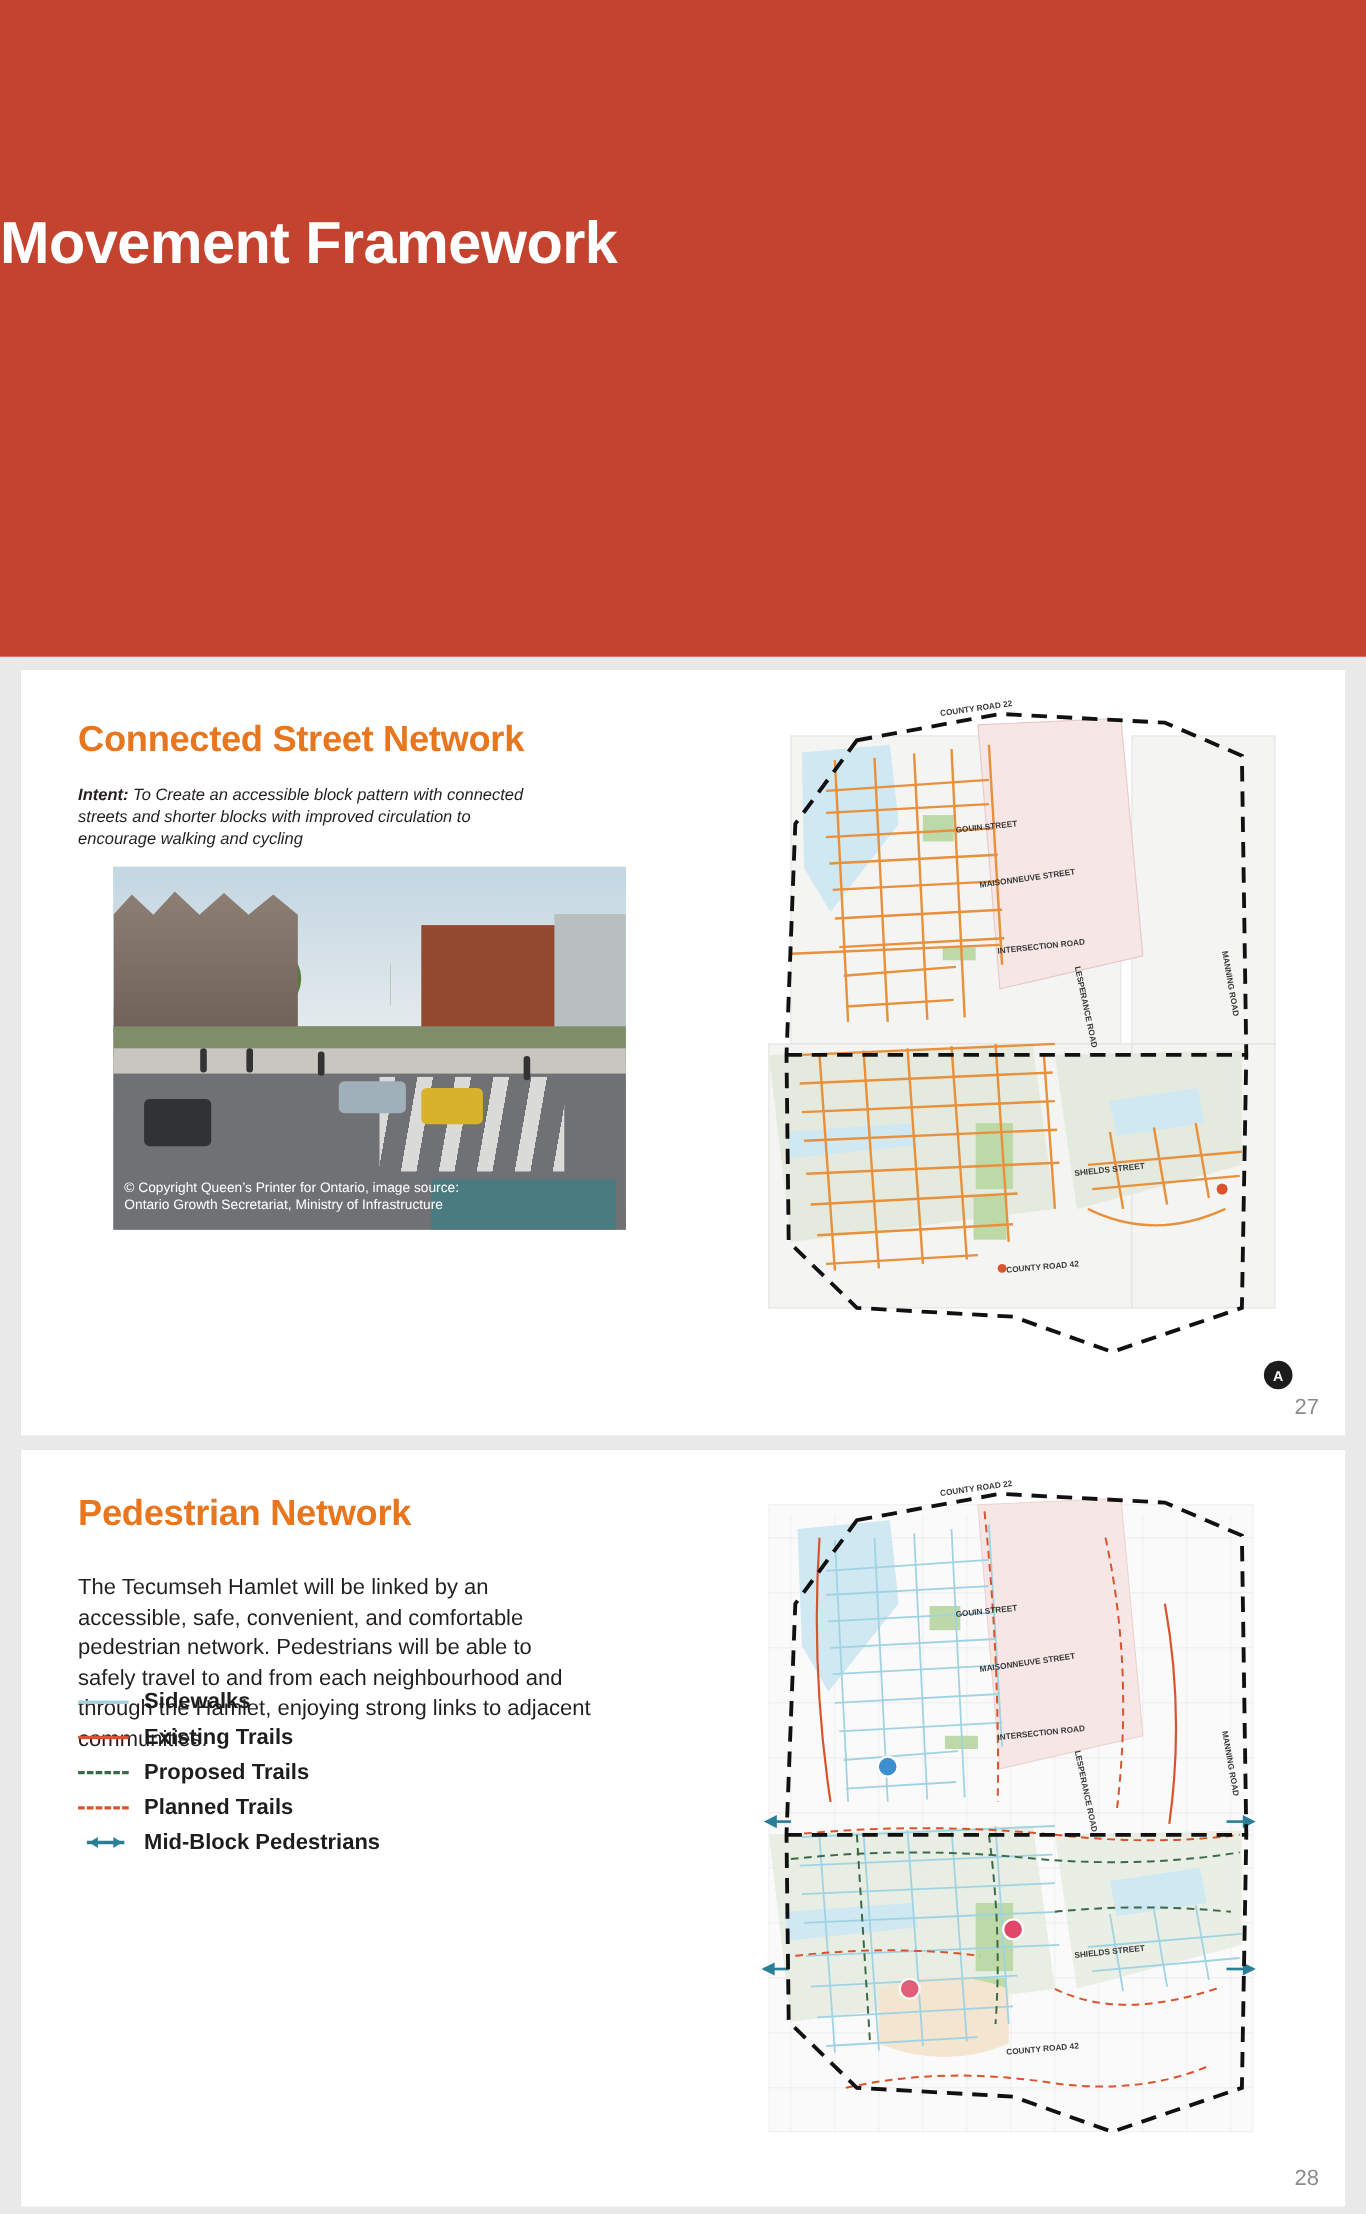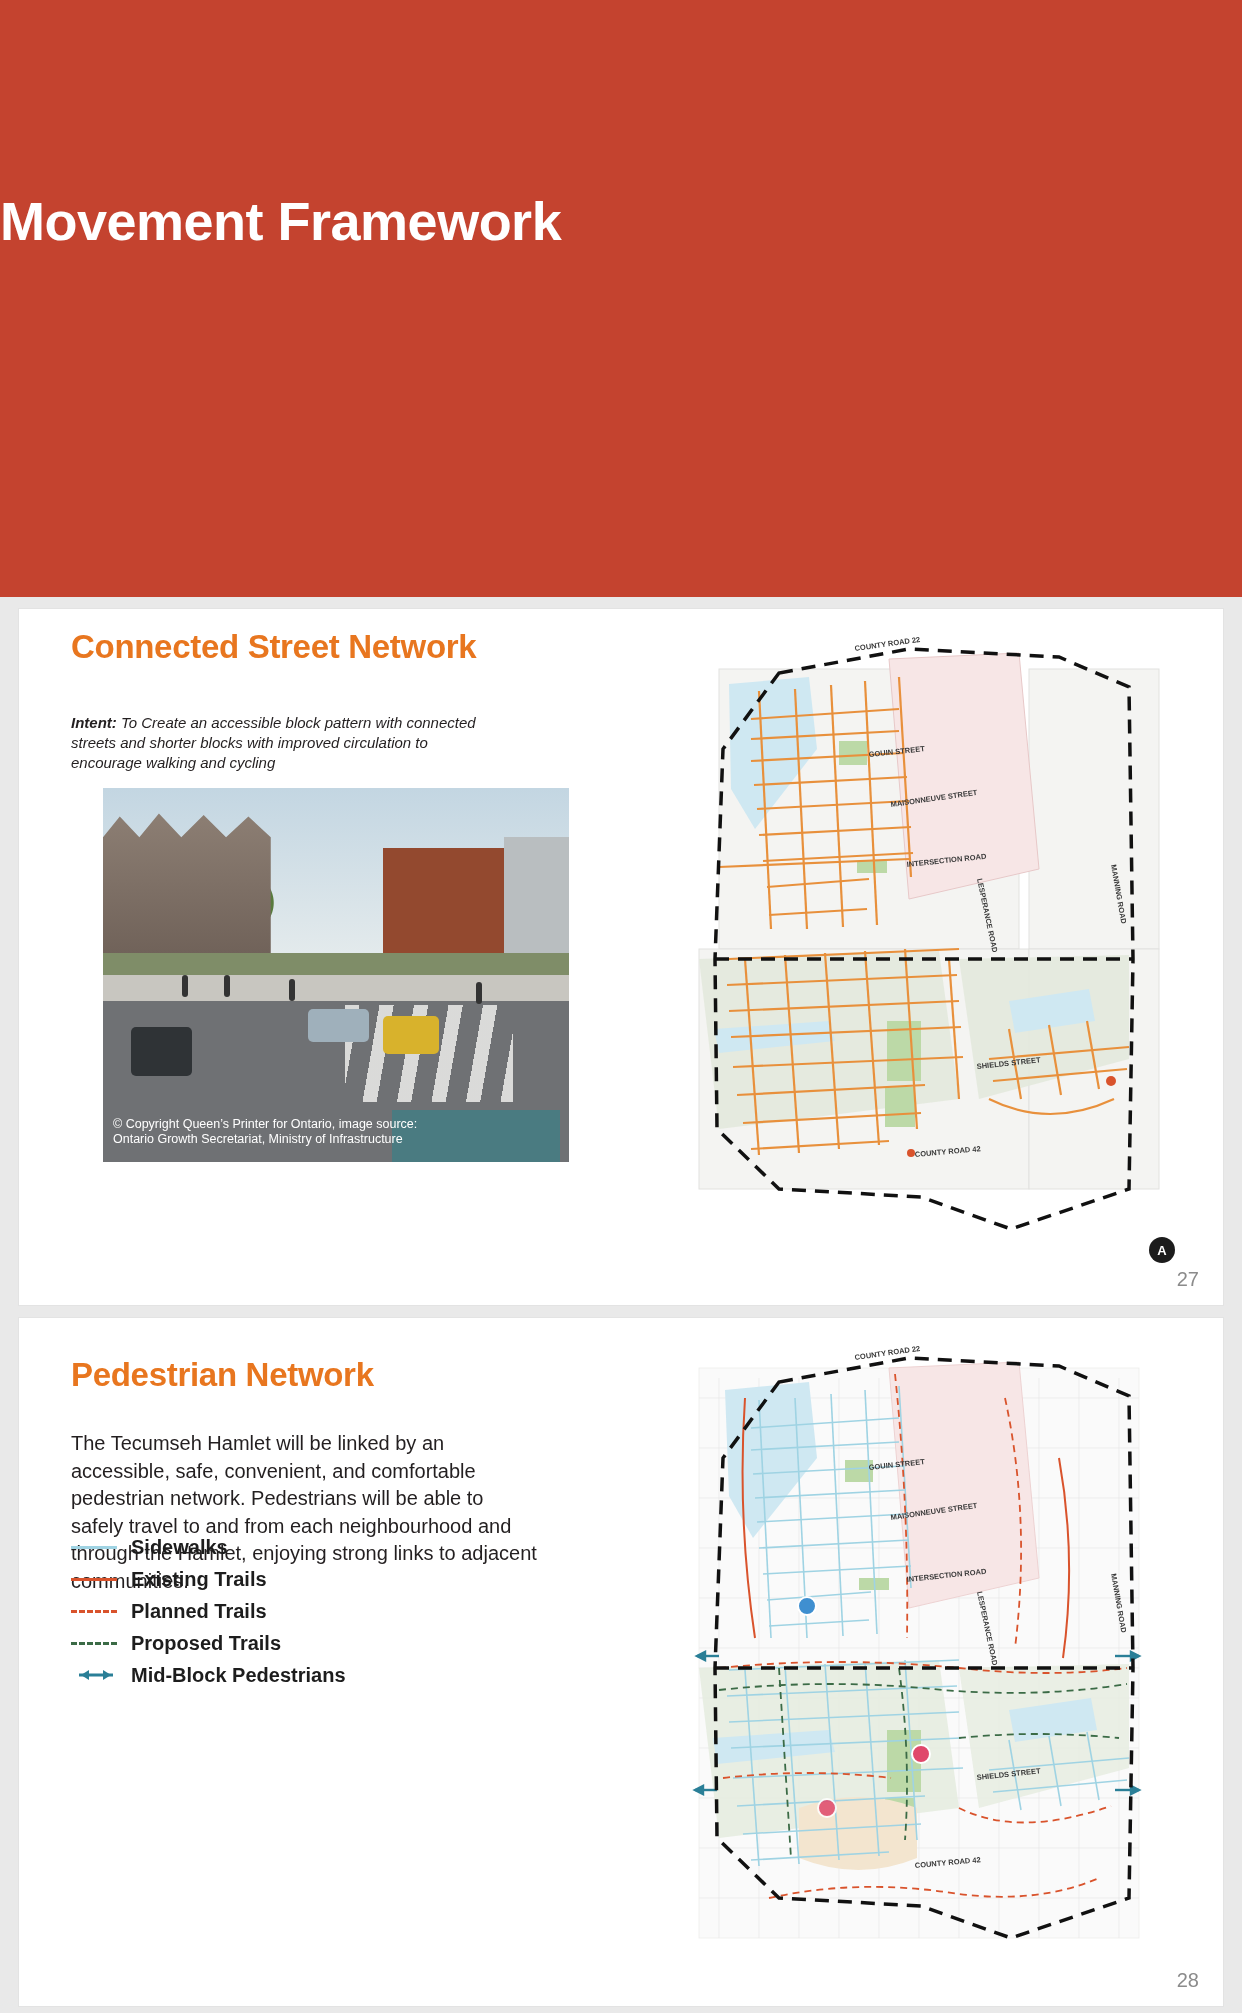--- a/index.html
+++ b/index.html
@@ -71,39 +71,39 @@
   }
   .slide .pgnum {
     position: absolute;
     right: 24px;
     bottom: 14px;
     font-size: 20px;
     color: #8b8b8b;
   }
 
   
-  .s2-head { position: absolute; left: 52px; top: 19px; text-align: right; }
+  .s2-head { position: absolute; left: 52px; top: 44px; text-align: right; }
   .s2-intent {
     position: absolute;
     left: 52px;
     top: 89px;
     width: 420px;
     font-size: 15px;
     line-height: 1.33;
     font-style: italic;
     color: #231f20;
   }
   .s2-intent b { font-style: italic; font-weight: bold; }
 
   .photo {
     position: absolute;
     left: 52px;
     top: 163px;
     width: 466px;
-    height: 374px;
+    height: 330px;
     overflow: hidden;
     background: linear-gradient(#b9cfdc 0%, #cfdce3 38%, #9a9a95 39%, #8b8b88 100%);
     margin-left: 32px;
   }
   
   .ph-sky { position:absolute; left:0; top:0; width:100%; height:44%; background:linear-gradient(#c3d6e2,#e3eaec); }
   .ph-houses { position:absolute; left:0; top:6%; width:60%; height:40%;
      background:
        linear-gradient(135deg,#6d5f57 0 12px, transparent 12px),
        linear-gradient(#8d7f74,#6f6158);
@@ -314,29 +314,29 @@
         <span class="legend-label">Sidewalks</span>
       </div>
       <div class="legend-row">
         <span class="legend-key">
           <span class="key-line" style="border-top-color:#d9532c;"></span>
         </span>
         <span class="legend-label">Existing Trails</span>
       </div>
       <div class="legend-row">
         <span class="legend-key">
+          <span class="key-line" style="border-top-color:#3b6b46; border-top-style:dashed;"></span>
+        </span>
+        <span class="legend-label">Proposed Trails</span>
+      </div>
+      <div class="legend-row">
+        <span class="legend-key">
           <span class="key-line" style="border-top-color:#d9532c; border-top-style:dashed;"></span>
         </span>
         <span class="legend-label">Planned Trails</span>
-      </div>
-      <div class="legend-row">
-        <span class="legend-key">
-          <span class="key-line" style="border-top-color:#3b6b46; border-top-style:dashed;"></span>
-        </span>
-        <span class="legend-label">Proposed Trails</span>
       </div>
       <div class="legend-row">
         <span class="legend-key key-arrow">
           <svg width="50" height="16" viewBox="0 0 50 16">
             <path d="M8 8 H42" stroke="#2a7f97" stroke-width="3.2" fill="none"></path>
             <path d="M10 8 L18 3 L18 13 Z" fill="#2a7f97"></path>
             <path d="M40 8 L32 3 L32 13 Z" fill="#2a7f97"></path>
           </svg>
         </span>
         <span class="legend-label">Mid-Block Pedestrians</span>

